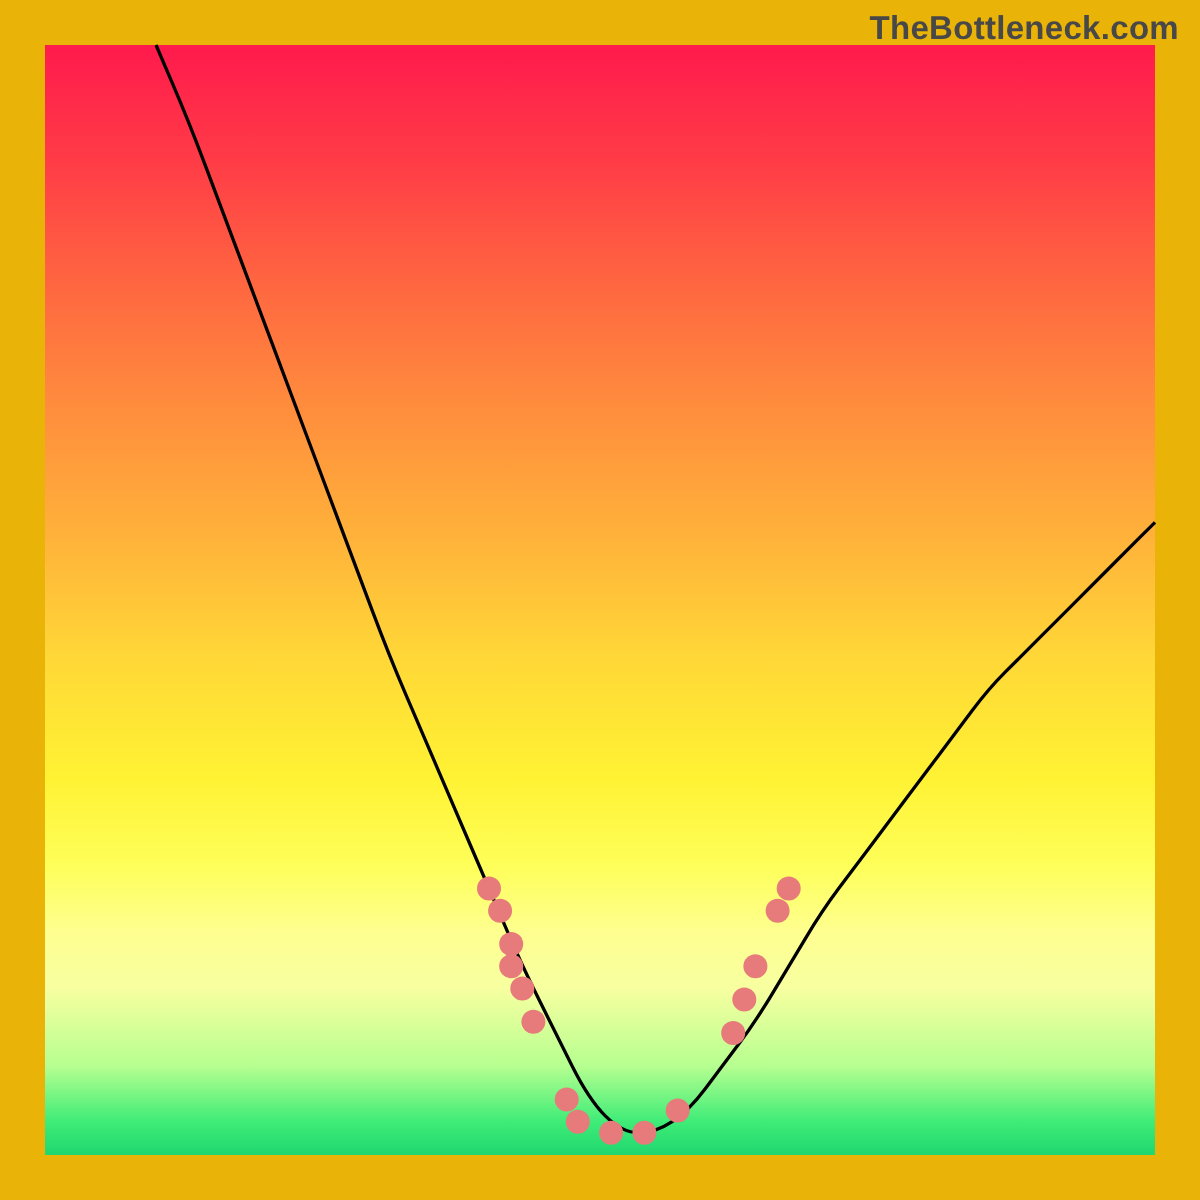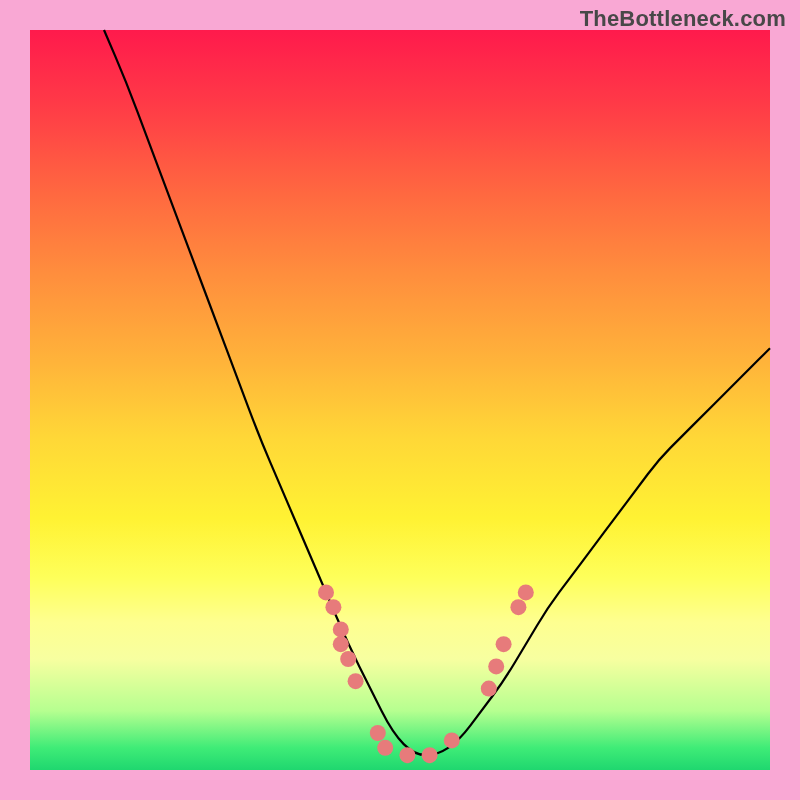--- a/index.html
+++ b/index.html
@@ -8,21 +8,21 @@
     width: 800px;
     height: 800px;
     overflow: hidden;
     font-family: Arial, Helvetica, sans-serif;
     background: #000;
   }
   .frame {
     position: relative;
     width: 800px;
     height: 800px;
-    background: #f9a8d4;
+    background: #eab308;
     box-sizing: border-box;
   }
   .watermark {
     position: absolute;
     top: 6px;
     right: 14px;
     color: #484848;
     font-size: 22px;
     font-weight: 600;
     letter-spacing: 0.2px;

